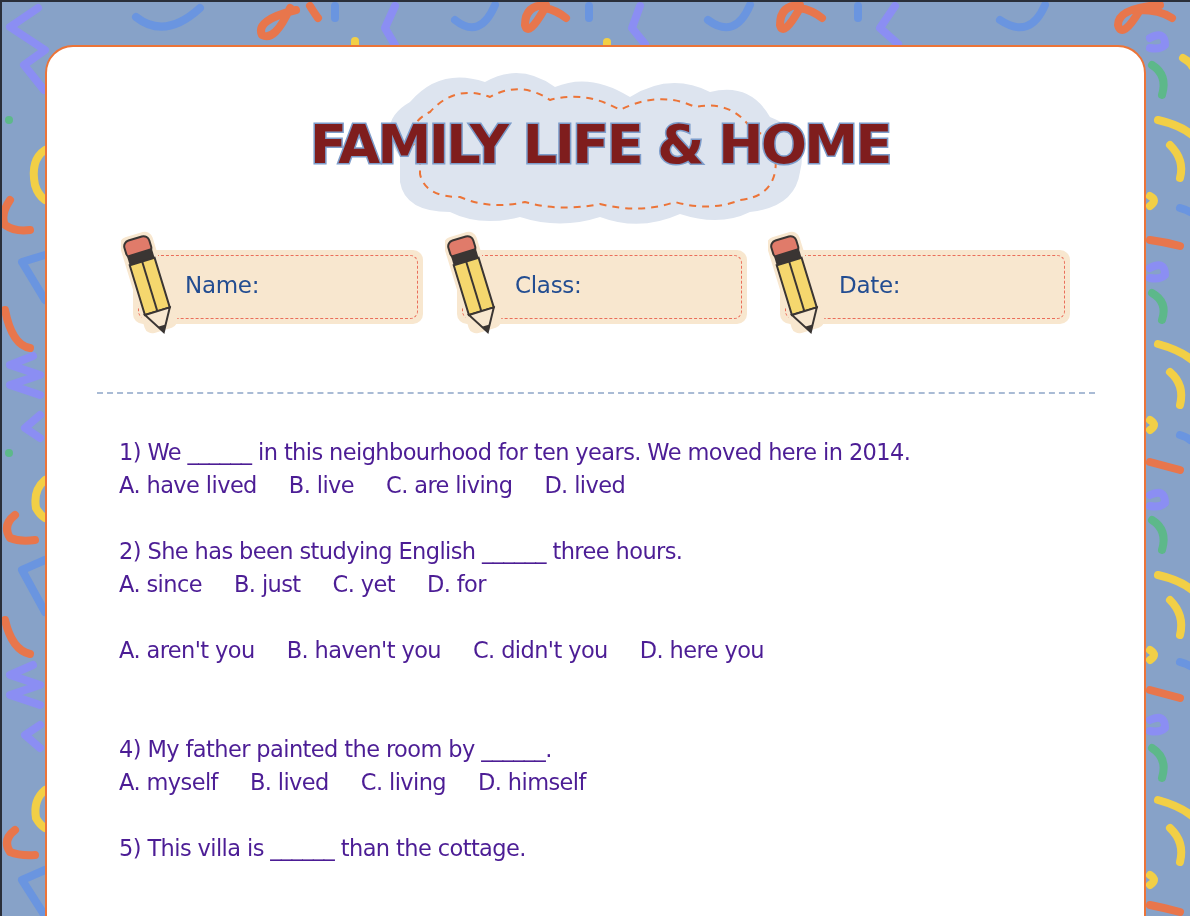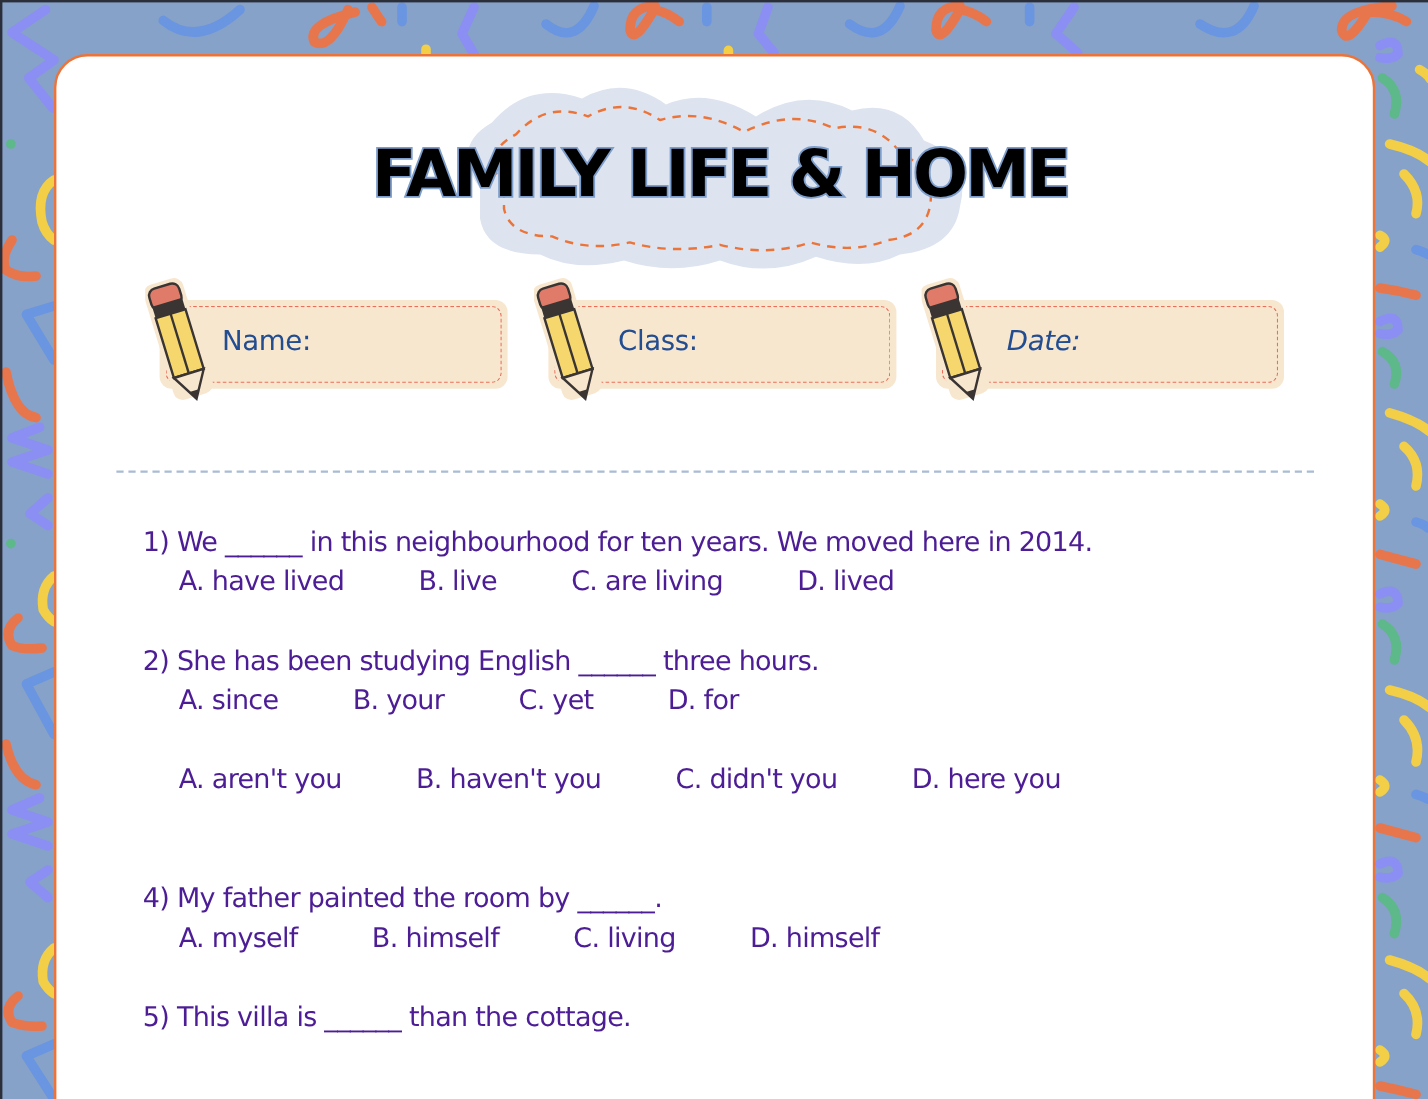--- a/index.html
+++ b/index.html
@@ -14,21 +14,21 @@
   .sheet {
     position:absolute; left:45px; top:45px; width:1101px; height:900px;
     background:#ffffff; border:2px solid #ec7438; border-radius:28px;
     box-sizing:border-box;
   }
   .title-wrap { position:absolute; left:300px; top:62px; width:600px; height:170px; }
   .title-cloud { position:absolute; left:0; top:0; width:600px; height:170px; }
   .title-text {
     position:absolute; left:0; top:48px; width:600px; text-align:center;
     font-family:"DejaVu Sans", sans-serif; font-weight:bold; font-size:54px;
-    letter-spacing:-2.5px; color:#000000;
+    letter-spacing:-2.5px; color:#7f1d1d;
     -webkit-text-stroke:3px #7d9dcb; paint-order:stroke fill;
     line-height:70px;
   }
   .field {
     position:absolute; top:250px; width:290px; height:74px;
   }
   .field-box {
     position:absolute; left:0; top:0; width:290px; height:74px;
     background:#f8e7cf; border-radius:10px;
   }
@@ -44,21 +44,21 @@
   .divider {
     position:absolute; left:97px; top:392px; width:998px; height:0;
     border-top:2px dashed #a9bbd5;
   }
   .questions { position:absolute; left:119px; top:436px; width:1000px; }
   .q { height:99px; }
   .q-text, .q-opts {
     font-family:"DejaVu Sans", sans-serif; font-size:22.5px; color:#4c1d95;
     letter-spacing:-0.6px; line-height:33px; white-space:nowrap;
   }
-  .q-opts span { margin-right:32px;margin-left:30px; }
+  .q-opts span { margin-right:32px; }
 </style>
 </head>
 <body>
 
 <svg class="bg-deco" viewBox="0 0 1190 916" xmlns="http://www.w3.org/2000/svg">
   <g fill="none" stroke-linecap="round" stroke-linejoin="round" stroke-width="8">
 
     <polyline points="38,8 10,27 45,50 24,65 44,90" stroke="#8b8ef3"></polyline>
     <path d="M136,17 Q165,40 200,8" stroke="#6a95e0"></path>
     <path d="M296,10 Q255,20 262,35 Q275,42 290,8" stroke="#e8764c"></path>
@@ -168,21 +168,21 @@
       <rect x="16" y="6" width="26" height="18" rx="6" fill="#e07b6a" stroke="#3a3533" stroke-width="2"></rect>
       <rect x="16" y="20" width="26" height="10" fill="#3a3533"></rect>
       <rect x="16" y="30" width="26" height="52" fill="#f5d76e" stroke="#3a3533" stroke-width="2"></rect>
       <line x1="29" y1="30" x2="29" y2="82" stroke="#3a3533" stroke-width="2"></line>
       <polygon points="16,82 42,82 29,104" fill="#f8e7cf" stroke="#3a3533" stroke-width="2"></polygon>
       <polygon points="25,97 33,97 29,104" fill="#3a3533"></polygon>
     </g>
   </svg>
 </div>
 
-<div class="field" style="left:780px;font-style:italic;">
+<div class="field" style="left:780px;">
   <div class="field-box">
       <div class="field-dash"></div>
     </div>
   <div class="field-label" style="left:59px;">Date:</div>
   <svg class="pencil" viewBox="0 0 60 115" xmlns="http://www.w3.org/2000/svg">
     <g transform="rotate(-17 30 57)">
       <rect x="12" y="2" width="34" height="100" rx="8" fill="#f8e7cf"></rect>
       <rect x="16" y="6" width="26" height="18" rx="6" fill="#e07b6a" stroke="#3a3533" stroke-width="2"></rect>
       <rect x="16" y="20" width="26" height="10" fill="#3a3533"></rect>
       <rect x="16" y="30" width="26" height="52" fill="#f5d76e" stroke="#3a3533" stroke-width="2"></rect>
@@ -198,30 +198,30 @@
 <div class="questions">
   <div class="q">
     <div class="q-text">1) We ______ in this neighbourhood for ten years. We moved here in 2014.</div>
     <div class="q-opts">
       <span>A. have lived</span><span>B. live</span><span>C. are living</span><span>D. lived</span>
     </div>
   </div>
   <div class="q">
     <div class="q-text">2) She has been studying English ______ three hours.</div>
     <div class="q-opts">
-      <span>A. since</span><span>B. your</span><span>C. yet</span><span>D. for</span>
+      <span>A. since</span><span>B. just</span><span>C. yet</span><span>D. for</span>
     </div>
   </div>
   <div class="q">
     <div class="q-opts">
       <span>A. aren't you</span><span>B. haven't you</span><span>C. didn't you</span><span>D. here you</span>
     </div>
   </div>
   <div class="q">
     <div class="q-text">4) My father painted the room by ______.</div>
     <div class="q-opts">
-      <span>A. myself</span><span>B. himself</span><span>C. living</span><span>D. himself</span>
+      <span>A. myself</span><span>B. lived</span><span>C. living</span><span>D. himself</span>
     </div>
   </div>
   <div class="q">
     <div class="q-text">5) This villa is ______ than the cottage.</div>
   </div>
 </div>
 
 </body></html>

